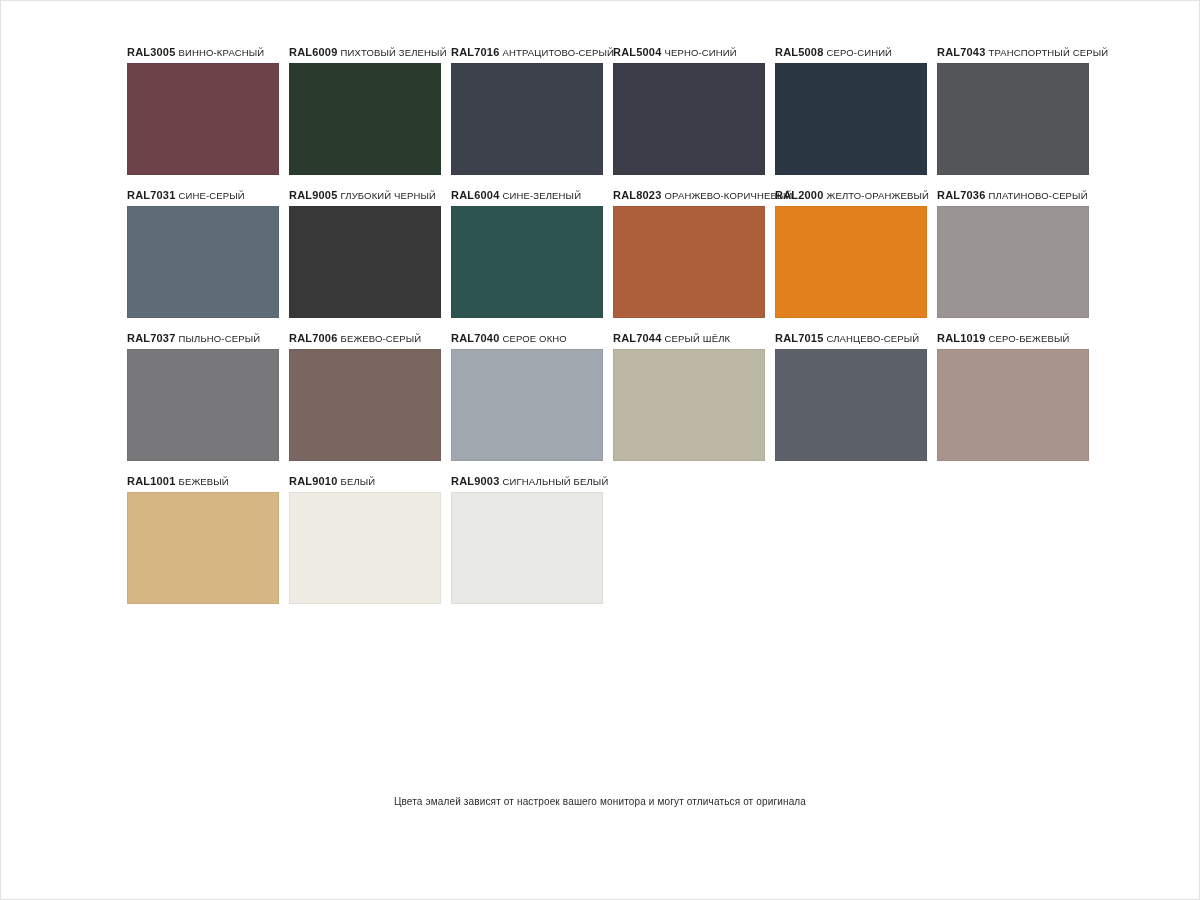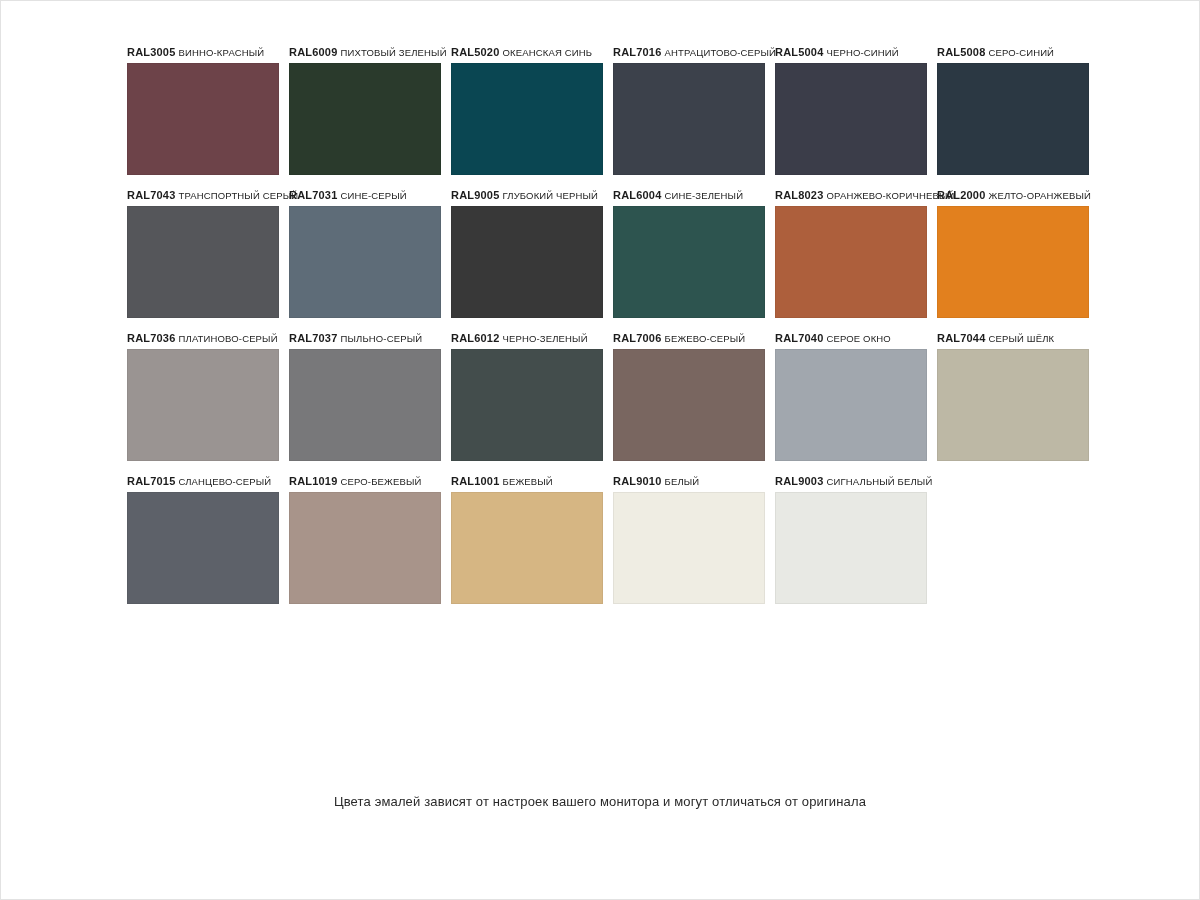--- a/index.html
+++ b/index.html
@@ -79,44 +79,40 @@
     height: 112px;
     box-shadow: 0 0 0 1px rgba(0, 0, 0, 0.05) inset;
   }
 
   .footnote {
     position: absolute;
     left: 116px;
     top: 793px;
     width: 966px;
     text-align: center;
-    font-size: 13px;
+    font-size: 10px;
     line-height: 16px;
     color: #2a2a2a;
     letter-spacing: 0.15px;
   }
 </style>
 </head>
 <body>
 
 <div class="page-frame">
 
   <div class="sheet">
     <div class="swatch-grid">
         <div class="swatch-cell">
           <div class="swatch-chip" style="background: rgb(109, 67, 73);"></div>
           <div class="swatch-label"><span class="swatch-code">RAL3005</span> <span class="swatch-name">винно-красный</span></div>
         </div>
         <div class="swatch-cell">
           <div class="swatch-chip" style="background: rgb(42, 58, 44);"></div>
           <div class="swatch-label"><span class="swatch-code">RAL6009</span> <span class="swatch-name">пихтовый зеленый</span></div>
-        </div>
-        <div class="swatch-cell">
-          <div class="swatch-chip" style="background: rgb(10, 70, 82);"></div>
-          <div class="swatch-label"><span class="swatch-code">RAL5020</span> <span class="swatch-name">океанская синь</span></div>
         </div>
         <div class="swatch-cell">
           <div class="swatch-chip" style="background: rgb(60, 65, 75);"></div>
           <div class="swatch-label"><span class="swatch-code">RAL7016</span> <span class="swatch-name">антрацитово-серый</span></div>
         </div>
         <div class="swatch-cell">
           <div class="swatch-chip" style="background: rgb(59, 61, 73);"></div>
           <div class="swatch-label"><span class="swatch-code">RAL5004</span> <span class="swatch-name">черно-синий</span></div>
         </div>
         <div class="swatch-cell">
@@ -149,24 +145,20 @@
         </div>
         <div class="swatch-cell">
           <div class="swatch-chip" style="background: rgb(154, 148, 146);"></div>
           <div class="swatch-label"><span class="swatch-code">RAL7036</span> <span class="swatch-name">платиново-серый</span></div>
         </div>
         <div class="swatch-cell">
           <div class="swatch-chip" style="background: rgb(120, 120, 122);"></div>
           <div class="swatch-label"><span class="swatch-code">RAL7037</span> <span class="swatch-name">пыльно-серый</span></div>
         </div>
         <div class="swatch-cell">
-          <div class="swatch-chip" style="background: rgb(67, 77, 76);"></div>
-          <div class="swatch-label"><span class="swatch-code">RAL6012</span> <span class="swatch-name">черно-зеленый</span></div>
-        </div>
-        <div class="swatch-cell">
           <div class="swatch-chip" style="background: rgb(121, 102, 96);"></div>
           <div class="swatch-label"><span class="swatch-code">RAL7006</span> <span class="swatch-name">бежево-серый</span></div>
         </div>
         <div class="swatch-cell">
           <div class="swatch-chip" style="background: rgb(161, 167, 174);"></div>
           <div class="swatch-label"><span class="swatch-code">RAL7040</span> <span class="swatch-name">серое окно</span></div>
         </div>
         <div class="swatch-cell">
           <div class="swatch-chip" style="background: rgb(189, 184, 165);"></div>
           <div class="swatch-label"><span class="swatch-code">RAL7044</span> <span class="swatch-name">серый шёлк</span></div>

